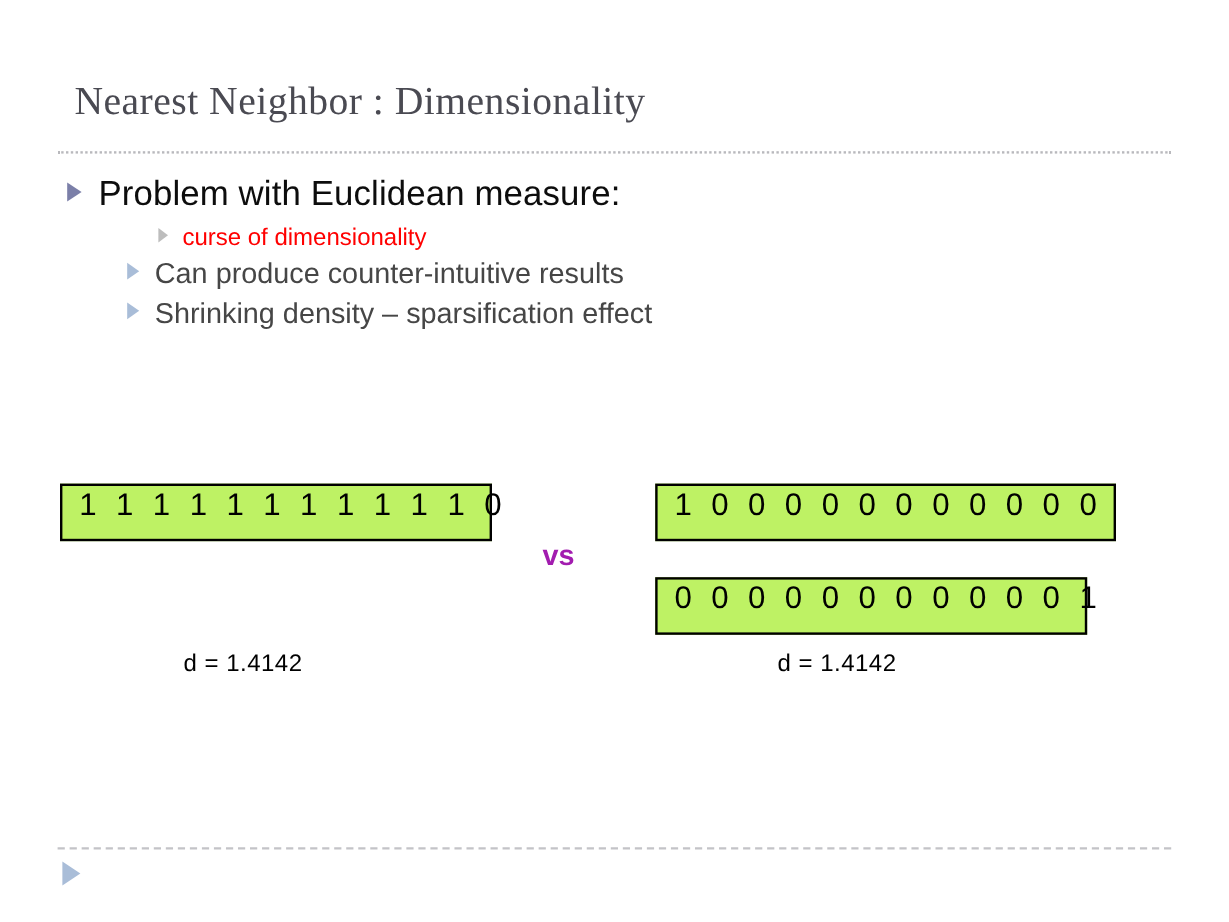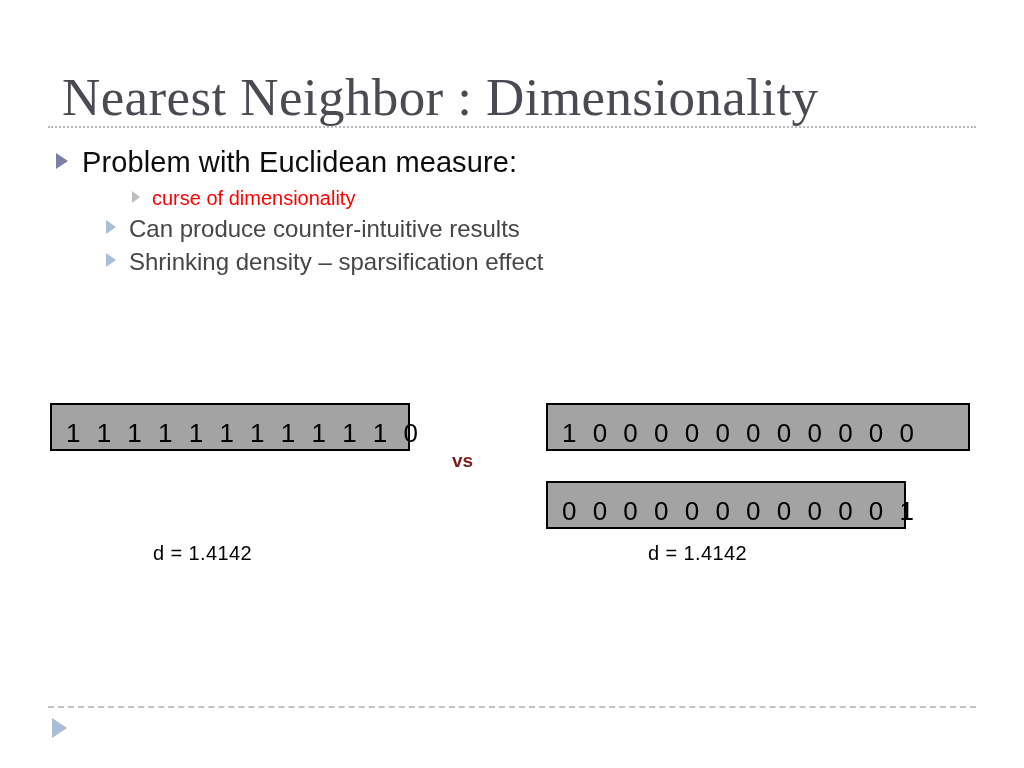--- a/index.html
+++ b/index.html
@@ -14,21 +14,21 @@
     overflow: hidden;
     font-family: "Liberation Sans", sans-serif;
   }
 
   
   .slide-title {
     position: absolute;
     left: 62px;
     top: 67px;
     font-family: "Liberation Serif", serif;
-    font-size: 53px;
+    font-size: 33px;
     font-weight: 400;
     color: #4a4a52;
     letter-spacing: 0.4px;
     white-space: nowrap;
   }
   .title-rule {
     position: absolute;
     left: 48px;
     top: 126px;
     width: 928px;
@@ -104,46 +104,46 @@
   .compare {
     position: absolute;
     left: 0;
     top: 398px;
     width: 1024px;
     height: 200px;
   }
   .vector-box {
     position: absolute;
     border: 2px solid #000000;
-    background: #a3a3a3;
+    background: #bef264;
     box-sizing: border-box;
     display: flex;
-    align-items: flex-end;
+    align-items: flex-start;
   }
   .vector-text {
     font-family: "Liberation Sans", sans-serif;
     font-size: 26px;
     color: #000000;
     letter-spacing: 4.5px;
     padding-left: 14px;
     white-space: nowrap;
   }
 
   .box-a { left: 50px;  top: 5px;  width: 360px; height: 48px; }
   .box-b { left: 50px;  top: 83px; width: 360px; height: 48px; }
-  .box-c { left: 546px; top: 5px;  width: 424px; height: 48px; }
+  .box-c { left: 546px; top: 5px;  width: 384px; height: 48px; }
   .box-d { left: 546px; top: 83px; width: 360px; height: 48px; }
 
   .vs-label {
     position: absolute;
     left: 452px;
     top: 52px;
-    font-size: 19px;
+    font-size: 24px;
     font-weight: bold;
-    color: #7f1d1d;
+    color: #a21caf;
   }
 
   .dist-label {
     position: absolute;
     top: 144px;
     font-size: 20px;
     color: #000000;
     letter-spacing: 0.4px;
   }
   .dist-left  { left: 153px; }

